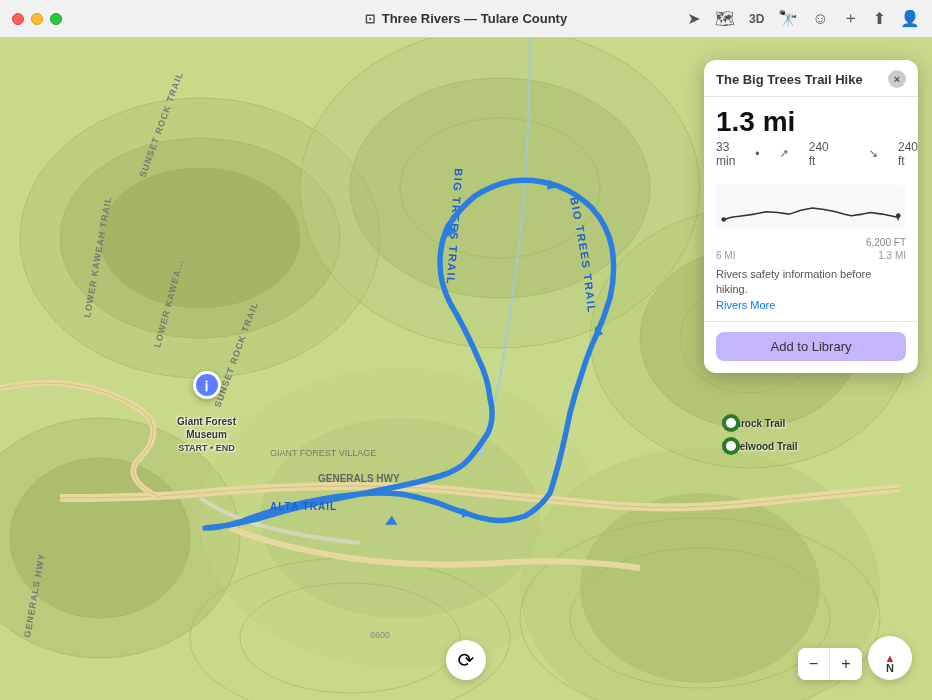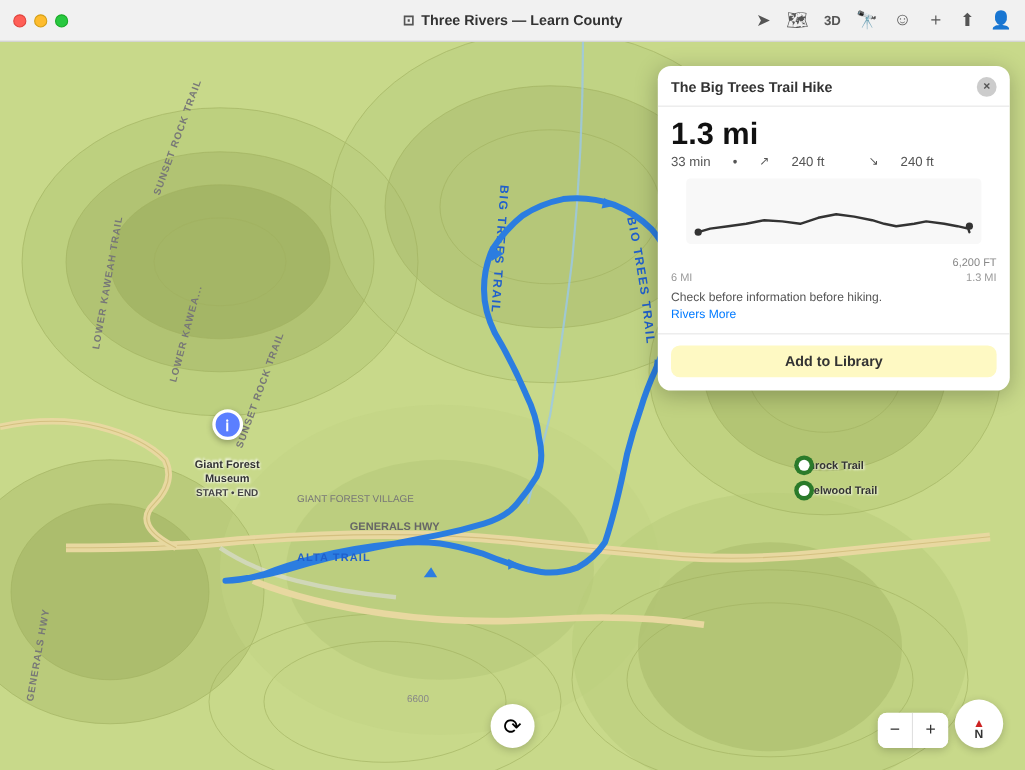--- a/index.html
+++ b/index.html
@@ -69,21 +69,21 @@
     .map-svg {
       width: 100%;
       height: 100%;
     }
 
     
     .info-panel {
       position: absolute;
       top: 22px;
       right: 14px;
-      width: 320px;
+      width: 214px;
       background: white;
       border-radius: 12px;
       box-shadow: 0 4px 20px rgba(0,0,0,0.25);
       padding: 0;
       z-index: 50;
       overflow: hidden;
     }
     .panel-header {
       display: flex;
       align-items: center;
@@ -156,25 +156,25 @@
     .panel-buttons {
       display: flex;
       gap: 8px;
       padding: 10px 12px 12px;
       border-top: 1px solid #e5e5e5;
       margin-top: 8px;
     }
     .btn-library {
       flex: 1;
       padding: 7px 12px;
-      background: #fef9c3;
+      background: #c4b5fd;
       border: none;
       border-radius: 8px;
       font-size: 13px;
-      font-weight: 700;
+      font-weight: 400;
       color: #333;
       cursor: pointer;
     }
     .btn-directions {
       flex: 1;
       padding: 7px 12px;
       background: #007aff;
       border: none;
       border-radius: 8px;
       font-size: 13px;
@@ -305,21 +305,21 @@
 <body>
 
 <div class="title-bar">
   <div class="traffic-lights">
     <div class="tl tl-red"></div>
     <div class="tl tl-yellow"></div>
     <div class="tl tl-green"></div>
   </div>
   <div class="title-bar-center">
     <span style="font-size:13px; color:#555;">⊡</span>
-    <span>Three Rivers — Learn County</span>
+    <span>Three Rivers — Tulare County</span>
   </div>
   <div class="title-bar-right">
     <span class="tb-icon">➤</span>
     <span class="tb-icon">🗺</span>
     <span class="tb-icon" style="font-size:12px; font-weight:700;">3D</span>
     <span class="tb-icon">🔭</span>
     <span class="tb-icon">☺</span>
     <span class="tb-icon">＋</span>
     <span class="tb-icon">⬆</span>
     <span class="tb-icon">👤</span>
@@ -478,31 +478,31 @@
         <svg class="chart-svg" viewBox="0 0 246 55" xmlns="http://www.w3.org/2000/svg">
 
           <rect width="246" height="55" fill="#f8f8f8" rx="4"></rect>
 
           <polyline points="10,45 20,42 35,40 50,38 65,35 80,36 95,38 110,33 125,30 140,32 155,35 165,38 175,40 190,38 200,36 215,38 226,40 235,42 236,45" fill="none" stroke="#333" stroke-width="2" stroke-linecap="round" stroke-linejoin="round"></polyline>
 
           <circle cx="10" cy="45" r="3" fill="#333"></circle>
 
           <circle cx="236" cy="40" r="3" fill="#333"></circle>
         </svg>
-        <div style="display:flex; justify-content:flex-end; font-size:10px; color:#888; margin-top:12px;">
+        <div style="display:flex; justify-content:flex-end; font-size:10px; color:#888; margin-top:1px;">
           <span>6,200 FT</span>
         </div>
         <div class="chart-labels">
           <span>6 MI</span>
           <span>1.3 MI</span>
         </div>
       </div>
 
       <div class="safety-text">
-        <span>Check before information before hiking.</span>
+        <span>Rivers safety information before hiking.</span>
         <br>
         <a href="#" class="learn-more">Rivers More</a>
       </div>
     </div>
     <div class="panel-buttons">
       <button class="btn-library">Add to Library</button>
     </div>
   </div>
 
   

